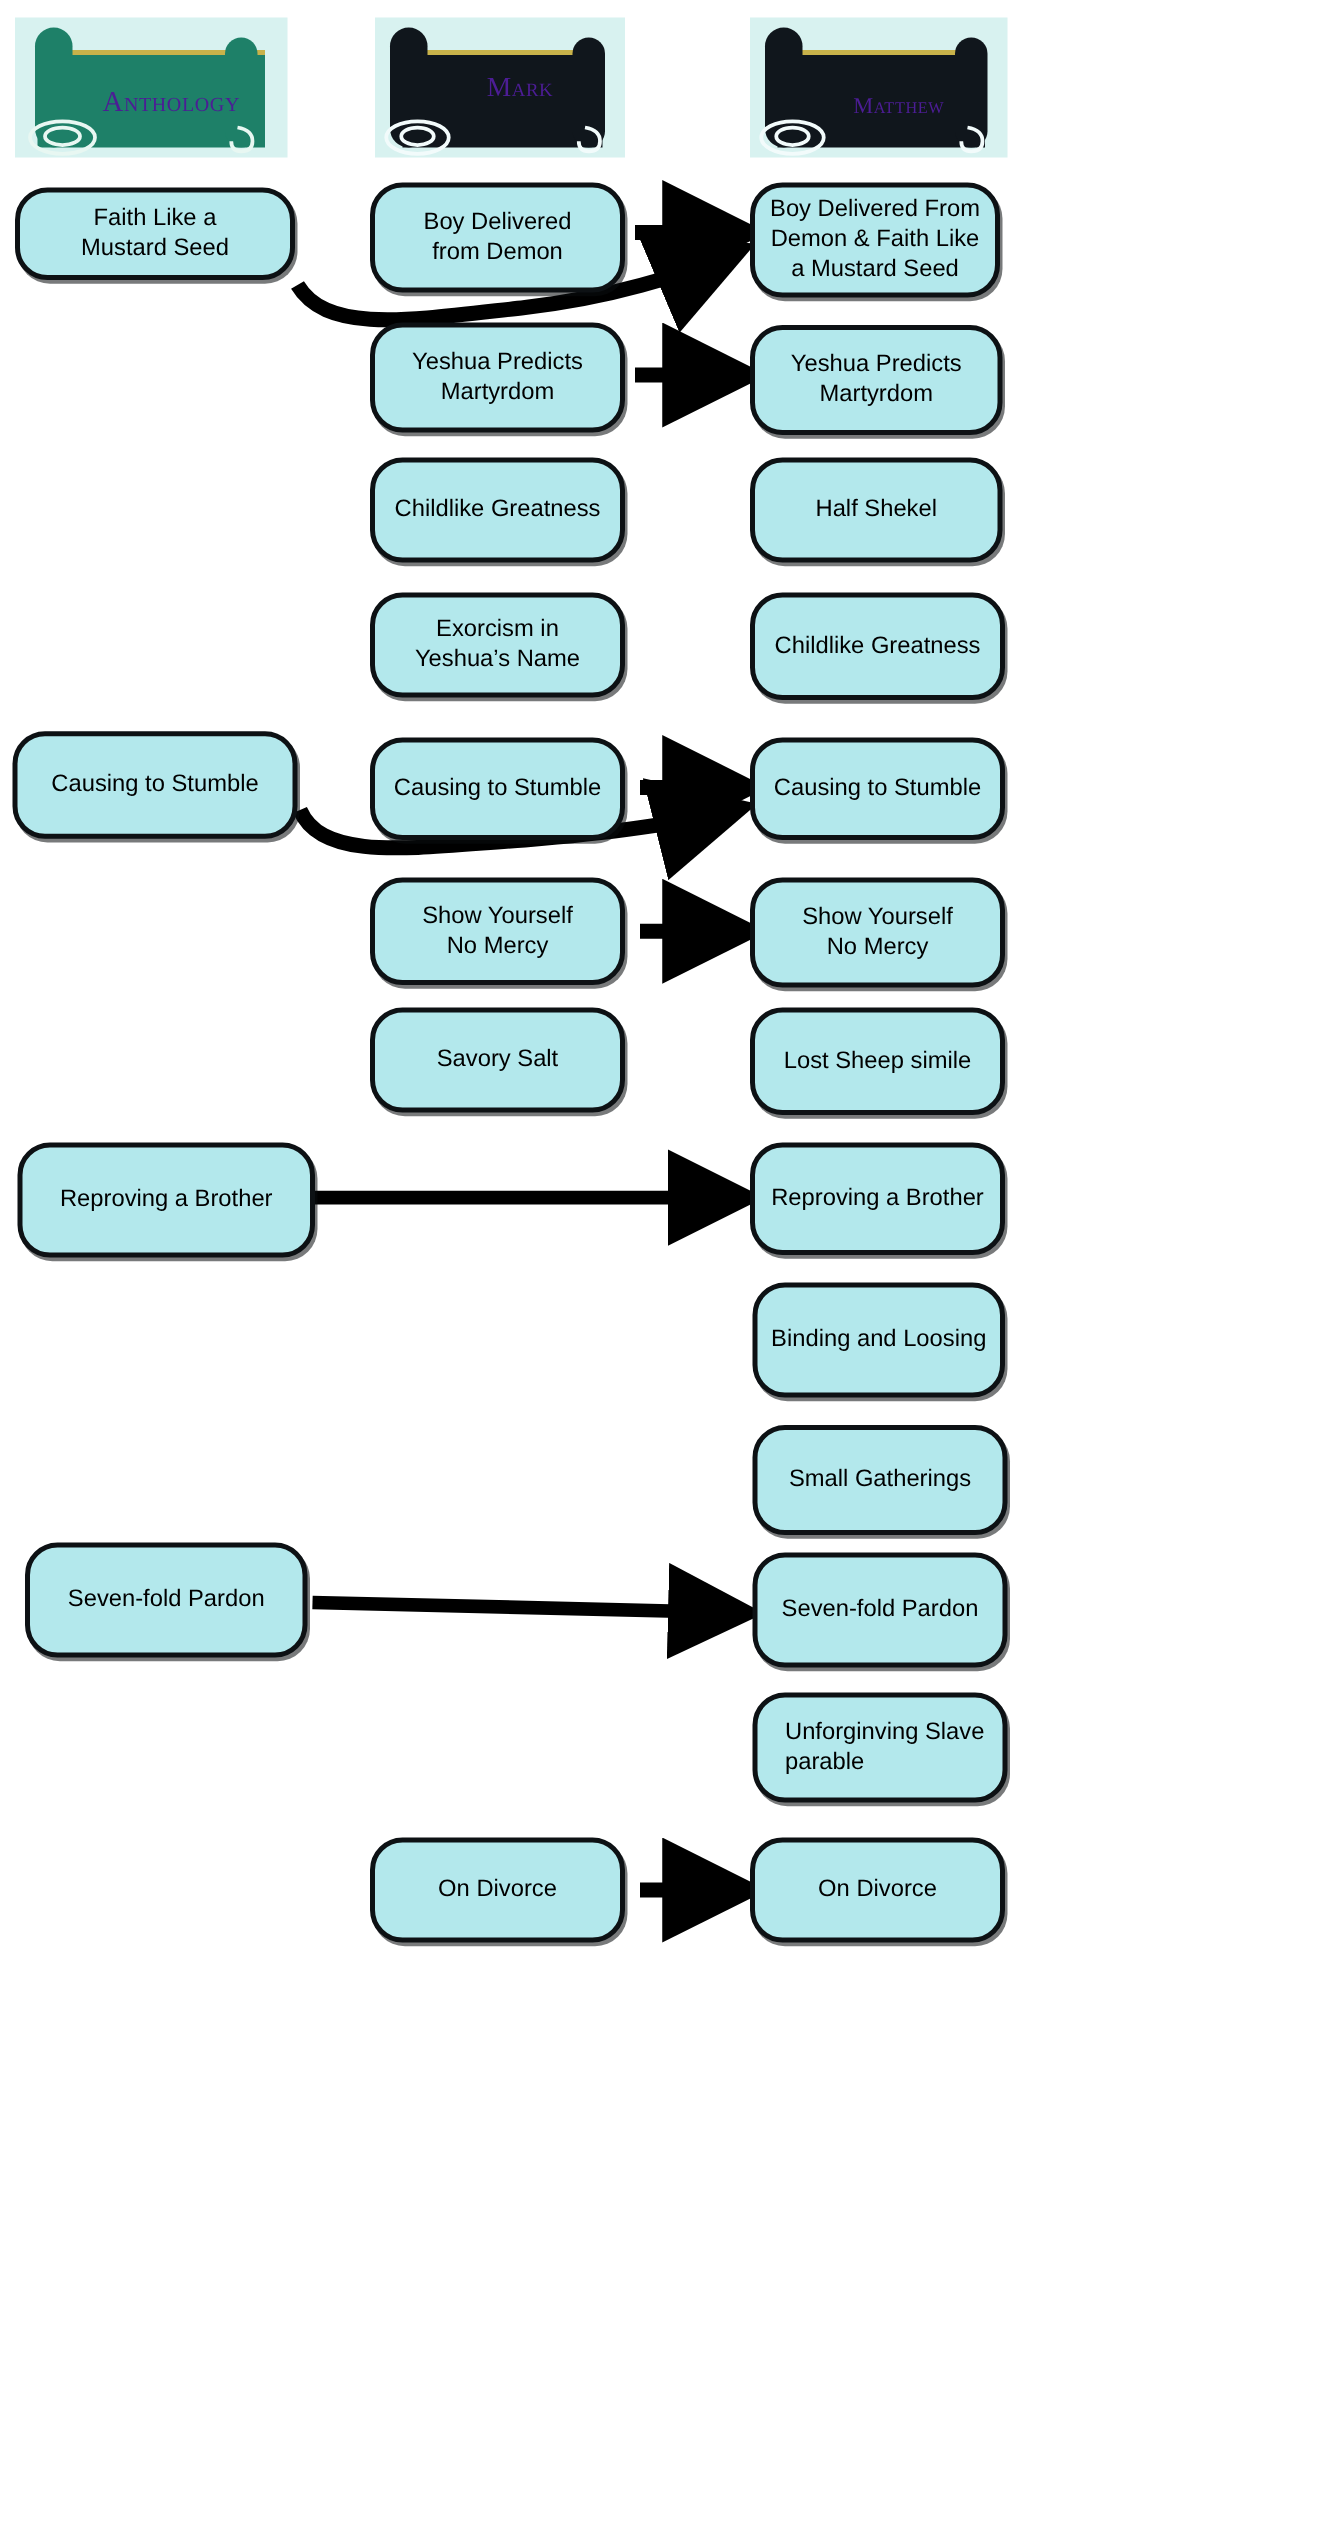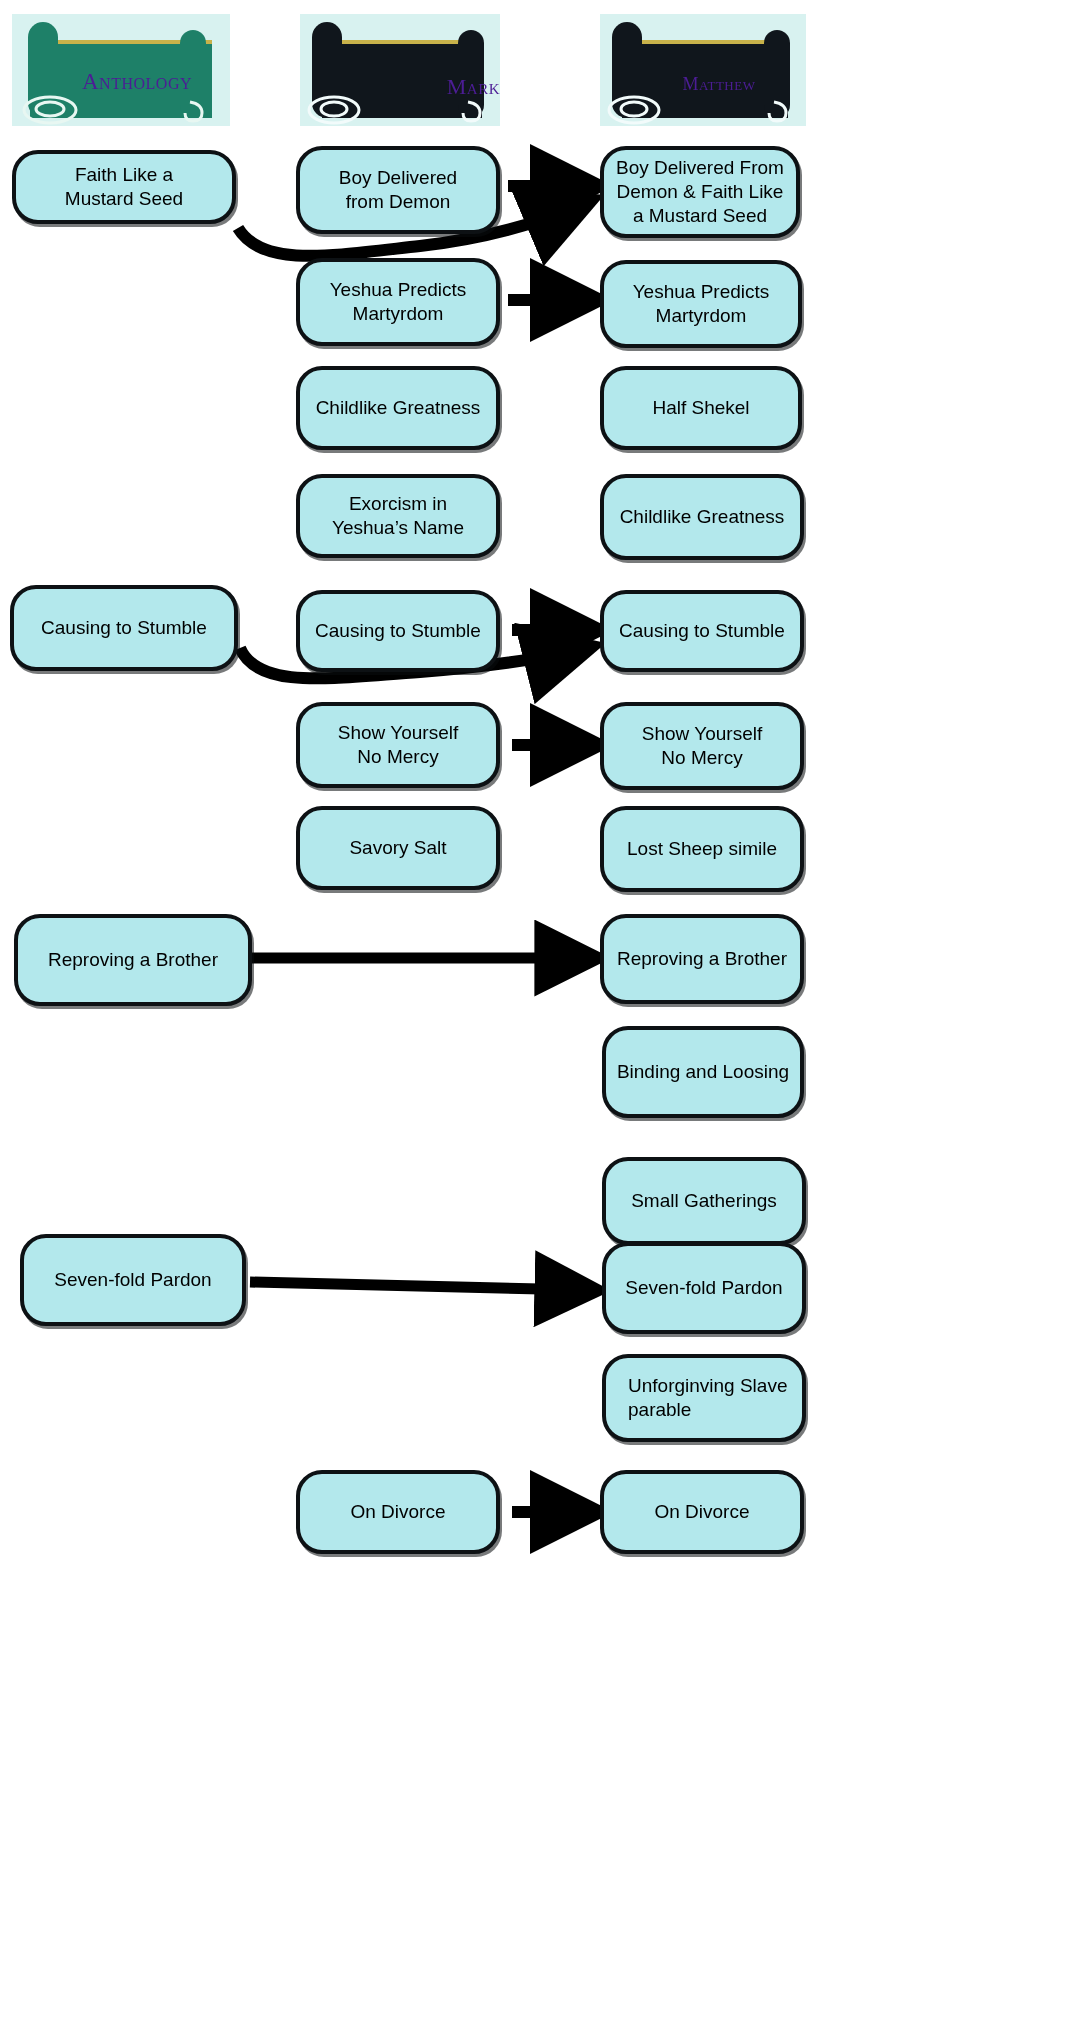--- a/index.html
+++ b/index.html
@@ -60,21 +60,21 @@
   <div class="scroll-head" style="left:300px;top:14px;width:200px;height:112px;">
     <svg class="scroll-svg" width="200" height="112" viewBox="0 0 200 112">
       <rect x="22" y="28" width="160" height="76" fill="#10161c"></rect>
       <rect x="22" y="26" width="160" height="4" fill="#c8b24a"></rect>
       <rect x="12" y="8" width="30" height="96" rx="15" fill="#10161c"></rect>
       <rect x="158" y="16" width="26" height="88" rx="13" fill="#10161c"></rect>
       <ellipse cx="34" cy="96" rx="25" ry="13" fill="none" stroke="#f2fbfb" stroke-width="3"></ellipse>
       <ellipse cx="34" cy="95" rx="13" ry="7" fill="none" stroke="#f2fbfb" stroke-width="3"></ellipse>
       <path d="M168 88 q12 2 12 11 q0 8 -9 8 q-8 0 -8 -8" fill="none" stroke="#f2fbfb" stroke-width="3"></path>
     </svg>
-    <div class="scroll-label" style="top:60px;font-size:22px;font-variant:small-caps;text-align:right;">Mark</div>
+    <div class="scroll-label" style="top:43px;font-size:22px;font-variant:small-caps;">Mark</div>
   </div>
 
   <div class="scroll-head" style="left:600px;top:14px;width:206px;height:112px;">
     <svg class="scroll-svg" width="206" height="112" viewBox="0 0 206 112">
       <rect x="22" y="28" width="166" height="76" fill="#10161c"></rect>
       <rect x="22" y="26" width="166" height="4" fill="#c8b24a"></rect>
       <rect x="12" y="8" width="30" height="96" rx="15" fill="#10161c"></rect>
       <rect x="164" y="16" width="26" height="88" rx="13" fill="#10161c"></rect>
       <ellipse cx="34" cy="96" rx="25" ry="13" fill="none" stroke="#f2fbfb" stroke-width="3"></ellipse>
       <ellipse cx="34" cy="95" rx="13" ry="7" fill="none" stroke="#f2fbfb" stroke-width="3"></ellipse>
@@ -167,21 +167,21 @@
   </div>
   <div class="node" style="left:600px;top:806px;width:204px;height:86px;">
     <span>Lost Sheep simile</span>
   </div>
   <div class="node" style="left:600px;top:914px;width:204px;height:90px;">
     <span>Reproving a Brother</span>
   </div>
   <div class="node" style="left:602px;top:1026px;width:202px;height:92px;">
     <span>Binding and Loosing</span>
   </div>
-  <div class="node" style="left:602px;top:1140px;width:204px;height:88px;margin-top:17px;">
+  <div class="node" style="left:602px;top:1140px;width:204px;height:88px;">
     <span>Small Gatherings</span>
   </div>
   <div class="node" style="left:602px;top:1242px;width:204px;height:92px;">
     <span>Seven-fold Pardon</span>
   </div>
   <div class="node left-text" style="left:602px;top:1354px;width:204px;height:88px;">
     <span>Unforginving Slave<br>parable</span>
   </div>
   <div class="node" style="left:600px;top:1470px;width:204px;height:84px;">
     <span>On Divorce</span>

